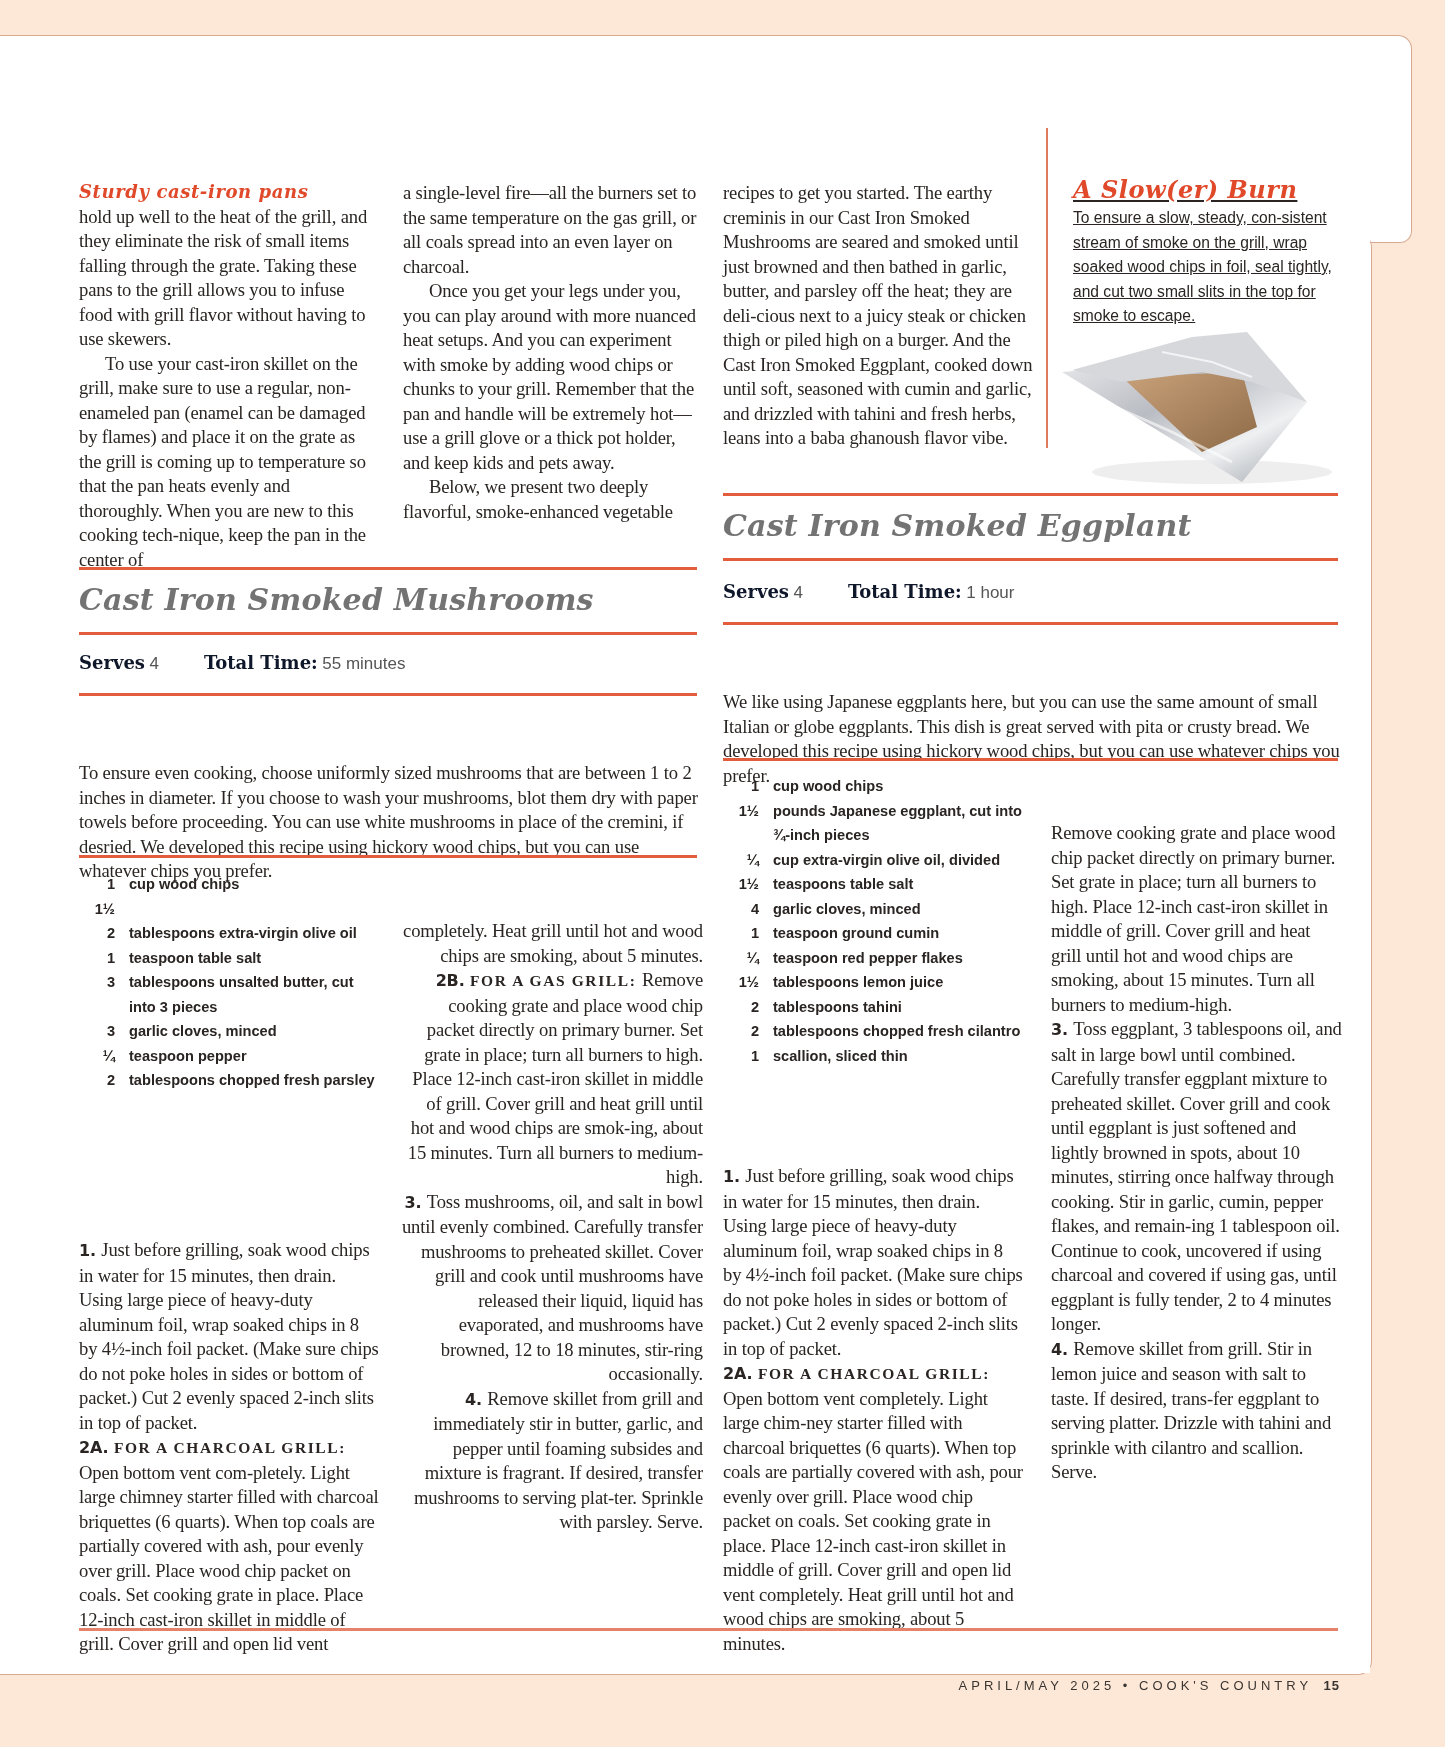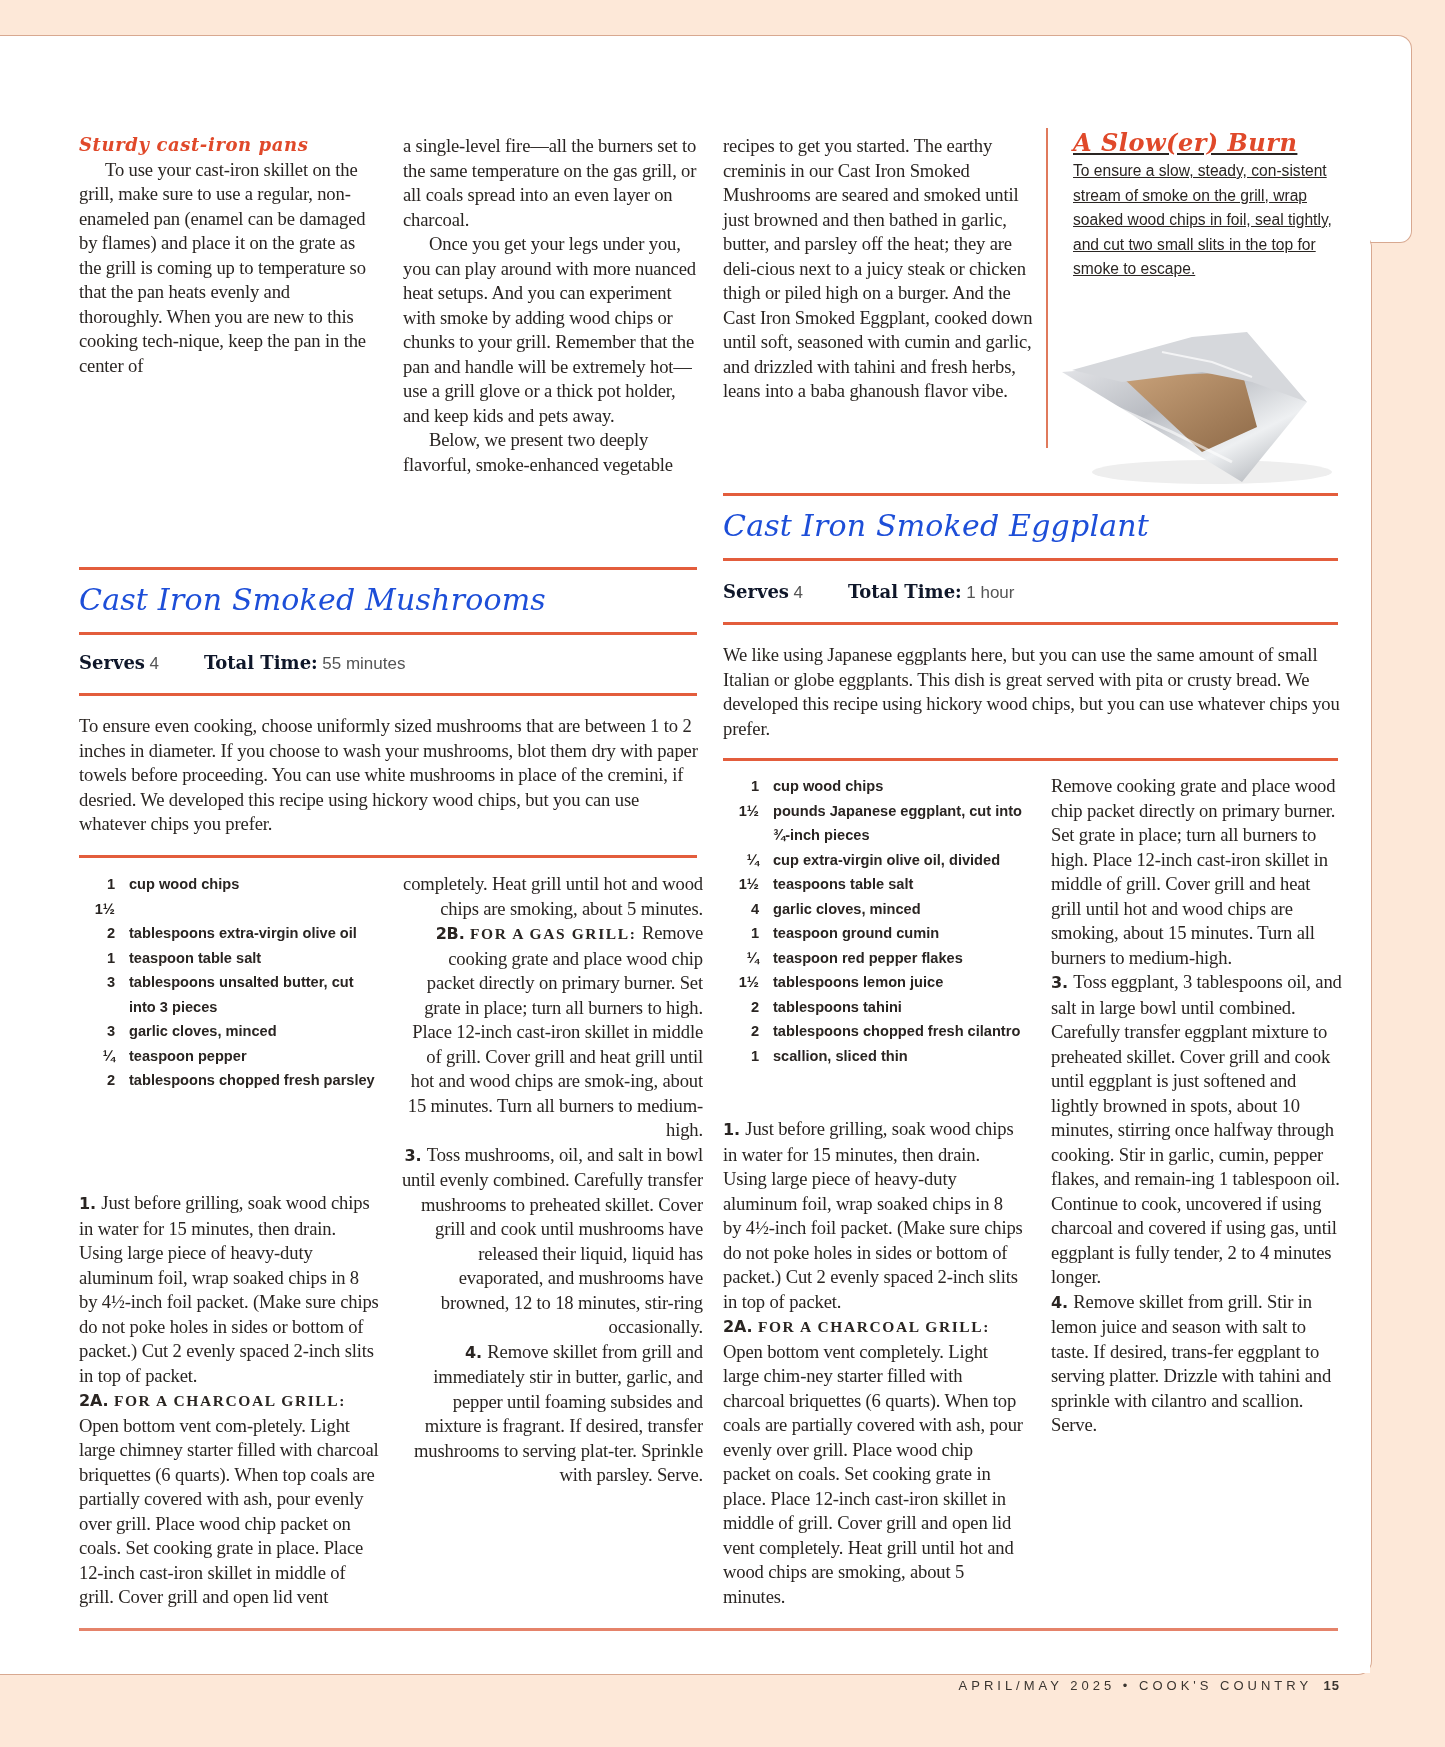--- a/index.html
+++ b/index.html
@@ -27,38 +27,38 @@
     border: 1.5px solid #d8a890;
     border-left: none;
     border-radius: 0 14px 12px 0;
     box-sizing: border-box;
   }
   .panel-fill {
     position: absolute; left: -4px; top: 36px;
     width: 1374px; height: 1637px; background: #fff;
   }
 
-  .abs { position: absolute; }
+  .abs { position: absolute; margin-top: 47px; }
   .body-text {
     font-size: 18.6px; line-height: 24.5px;
     font-family: "Liberation Serif", serif;
     letter-spacing: -0.15px;
   }
   .indent { text-indent: 26px; }
   .lead-red {
     color: #e0492a; font-style: italic; font-weight: bold;
     font-family: "DejaVu Serif", serif; font-size: 18px;
     letter-spacing: 0.6px;
   }
   .rule { position: absolute; height: 3px; background: #e35d3c; }
   .vrule { position: absolute; width: 2px; background: #e07a5c; }
 
   .recipe-title {
     position: absolute;
-    color: #1d4ed8; font-style: italic; font-weight: normal;
+    color: #737373; font-style: italic; font-weight: bold;
     font-family: "DejaVu Serif", serif; font-size: 30px;
     letter-spacing: 0.2px; white-space: nowrap;
   }
   .meta { position: absolute; font-size: 18px; white-space: nowrap; }
   .meta .lbl {
     color: #0f172a; font-weight: bold;
     font-family: "DejaVu Serif", serif; font-size: 18px;
   }
   .meta .val {
     font-family: "Liberation Sans", sans-serif; color: #555; font-size: 17px;
@@ -97,20 +97,21 @@
 </style>
 </head>
 <body>
 
 <div class="panel-upper"></div>
 <div class="panel-lower"></div>
 <div class="panel-fill"></div>
 
 <div class="abs body-text" style="left:79px; top:133px; width:298px;">
   <div><span class="lead-red">Sturdy cast-iron pans</span></div>
+  <div>hold up well to the heat of the grill, and they eliminate the risk of small items falling through the grate. Taking these pans to the grill allows you to infuse food with grill flavor without having to use skewers.</div>
   <div class="indent">To use your cast-iron skillet on the grill, make sure to use a regular, non-enameled pan (enamel can be damaged by flames) and place it on the grate as the grill is coming up to temperature so that the pan heats evenly and thoroughly. When you are new to this cooking tech-nique, keep the pan in the center of</div>
 </div>
 
 <div class="abs body-text" style="left:403px; top:134px; width:300px;">
   <div>a single-level fire—all the burners set to the same temperature on the gas grill, or all coals spread into an even layer on charcoal.</div>
   <div class="indent">Once you get your legs under you, you can play around with more nuanced heat setups. And you can experiment with smoke by adding wood chips or chunks to your grill. Remember that the pan and handle will be extremely hot—use a grill glove or a thick pot holder, and keep kids and pets away.</div>
   <div class="indent">Below, we present two deeply flavorful, smoke-enhanced vegetable</div>
 </div>
 
 <div class="abs body-text" style="left:723px; top:134px; width:310px;">

